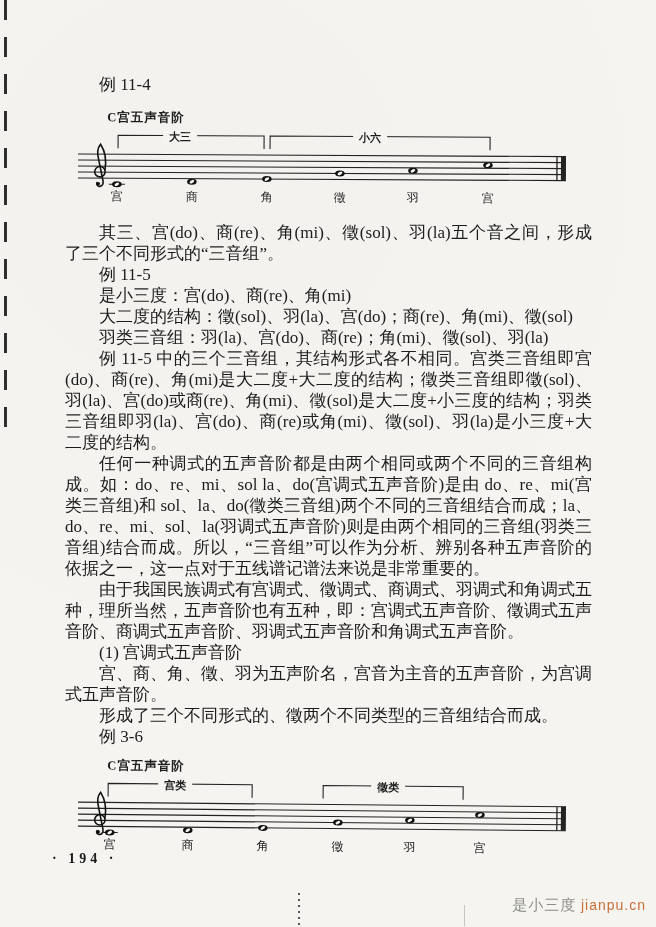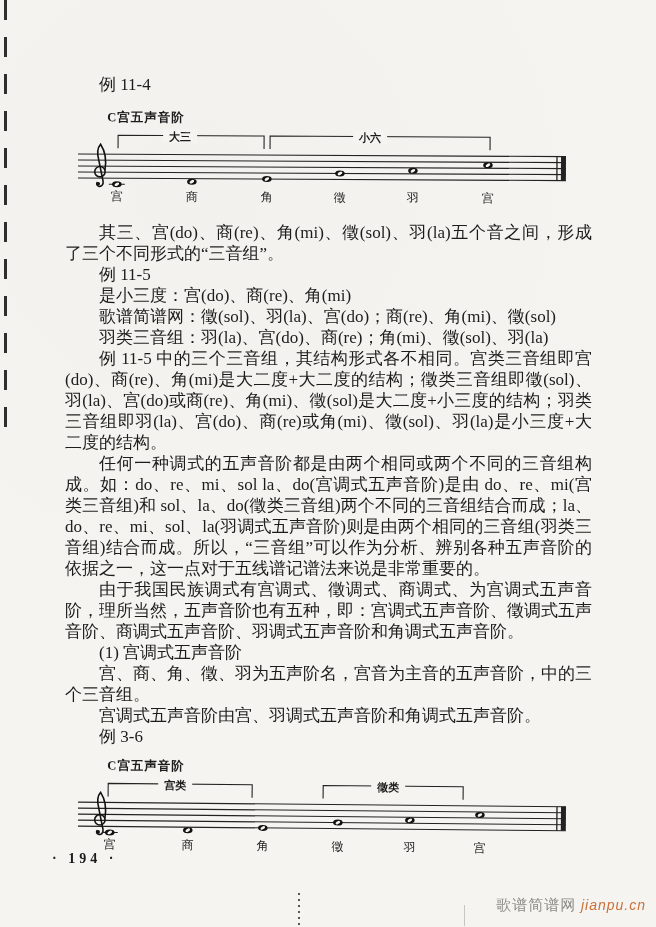--- a/index.html
+++ b/index.html
@@ -51,21 +51,21 @@
   .page-number{
     position:absolute;left:52px;top:851px;
     font-size:14px;font-weight:700;letter-spacing:4px;
   }
   .watermark{
     position:absolute;right:10px;top:896px;
     font-size:15px;letter-spacing:1px;
     font-family:"Liberation Serif","DejaVu Serif",serif;
   }
   .wm-name{color:#8b8b88;}
-  .wm-url{color:#c96f38;font-family:"Liberation Sans","DejaVu Sans",sans-serif;font-size:14px;font-style:italic;}
+  .wm-url{color:#c96f38;font-family:"Liberation Sans","DejaVu Sans",sans-serif;font-size:14px;}
   svg text{font-family:"Liberation Serif","DejaVu Serif",serif;}
   .note-label{font-size:12px;fill:#1c1c1c;}
   .bracket-label{font-size:11px;font-weight:700;fill:#1c1c1c;}
 </style>
 </head>
 <body>
 
 <div class="page">
 
   <div class="binding-marks"></div>
@@ -143,28 +143,28 @@
           <text class="note-label" x="262" y="72" text-anchor="middle">徵</text>
           <text class="note-label" x="335" y="72" text-anchor="middle">羽</text>
           <text class="note-label" x="410" y="72" text-anchor="middle">宫</text>
         </g>
       </svg>
     </div>
 
     <p class="para p1">其三、宫(do)、商(re)、角(mi)、徵(sol)、羽(la)五个音之间，形成了三个不同形式的“三音组”。</p>
     <div class="bodyline indent">例 11-5</div>
     <div class="bodyline indent">是小三度：宫(do)、商(re)、角(mi)</div>
-    <div class="bodyline indent">歌谱简谱网：徵(sol)、羽(la)、宫(do)；商(re)、角(mi)、徵(sol)</div>
+    <div class="bodyline indent">大二度的结构：徵(sol)、羽(la)、宫(do)；商(re)、角(mi)、徵(sol)</div>
     <div class="bodyline indent">羽类三音组：羽(la)、宫(do)、商(re)；角(mi)、徵(sol)、羽(la)</div>
     <p class="para">例 11-5 中的三个三音组，其结构形式各不相同。宫类三音组即宫(do)、商(re)、角(mi)是大二度+大二度的结构；徵类三音组即徵(sol)、羽(la)、宫(do)或商(re)、角(mi)、徵(sol)是大二度+小三度的结构；羽类三音组即羽(la)、宫(do)、商(re)或角(mi)、徵(sol)、羽(la)是小三度+大二度的结构。</p>
     <p class="para">任何一种调式的五声音阶都是由两个相同或两个不同的三音组构成。如：do、re、mi、sol la、do(宫调式五声音阶)是由 do、re、mi(宫类三音组)和 sol、la、do(徵类三音组)两个不同的三音组结合而成；la、do、re、mi、sol、la(羽调式五声音阶)则是由两个相同的三音组(羽类三音组)结合而成。所以，“三音组”可以作为分析、辨别各种五声音阶的依据之一，这一点对于五线谱记谱法来说是非常重要的。</p>
-    <p class="para">由于我国民族调式有宫调式、徵调式、商调式、为宫调式五声音阶，理所当然，五声音阶也有五种，即：宫调式五声音阶、徵调式五声音阶、商调式五声音阶、羽调式五声音阶和角调式五声音阶。</p>
+    <p class="para">由于我国民族调式有宫调式、徵调式、商调式、羽调式和角调式五种，理所当然，五声音阶也有五种，即：宫调式五声音阶、徵调式五声音阶、商调式五声音阶、羽调式五声音阶和角调式五声音阶。</p>
     <div class="bodyline indent bold">(1) 宫调式五声音阶</div>
-    <div class="bodyline indent">宫、商、角、徵、羽为五声阶名，宫音为主音的五声音阶，中的三个三音组。</div>
-    <div class="bodyline indent">宫调式五声音阶由宫、羽调式五声音阶和角调式五声音阶。</div>
+    <div class="bodyline indent">宫、商、角、徵、羽为五声阶名，宫音为主音的五声音阶，为宫调式五声音阶。</div>
+    <div class="bodyline indent">形成了三个不同形式的、徵两个不同类型的三音组结合而成。</div>
     <div class="bodyline indent">例 3-6</div>
 
     <div class="figure fig2">
       <div class="fig-caption">C宫五声音阶</div>
       <svg class="staff-svg" width="500" height="78" viewBox="0 0 500 78">
         <g>
           <path d="M30,20 L30,7 L174,7 L174,20" fill="none" stroke="#222" stroke-width="1.1"></path>
           <rect x="80" y="1" width="34" height="13" fill="#f5f4f0"></rect>
           <text class="bracket-label" x="97" y="12" text-anchor="middle">宫类</text>
         </g>
@@ -225,19 +225,19 @@
           <text class="note-label" x="402" y="72" text-anchor="middle">宫</text>
         </g>
       </svg>
     </div>
 
   </div>
 
   <div class="page-number">· 194 ·</div>
 
   <div class="watermark">
-    <span class="wm-name">歌谱简谱网 </span><span class="wm-url">jianpu.cn</span>
+    <span class="wm-name">是小三度 </span><span class="wm-url">jianpu.cn</span>
   </div>
 
   <div class="micro-dots"></div>
   <div class="micro-line"></div>
 
 </div>
 
 </body></html>

